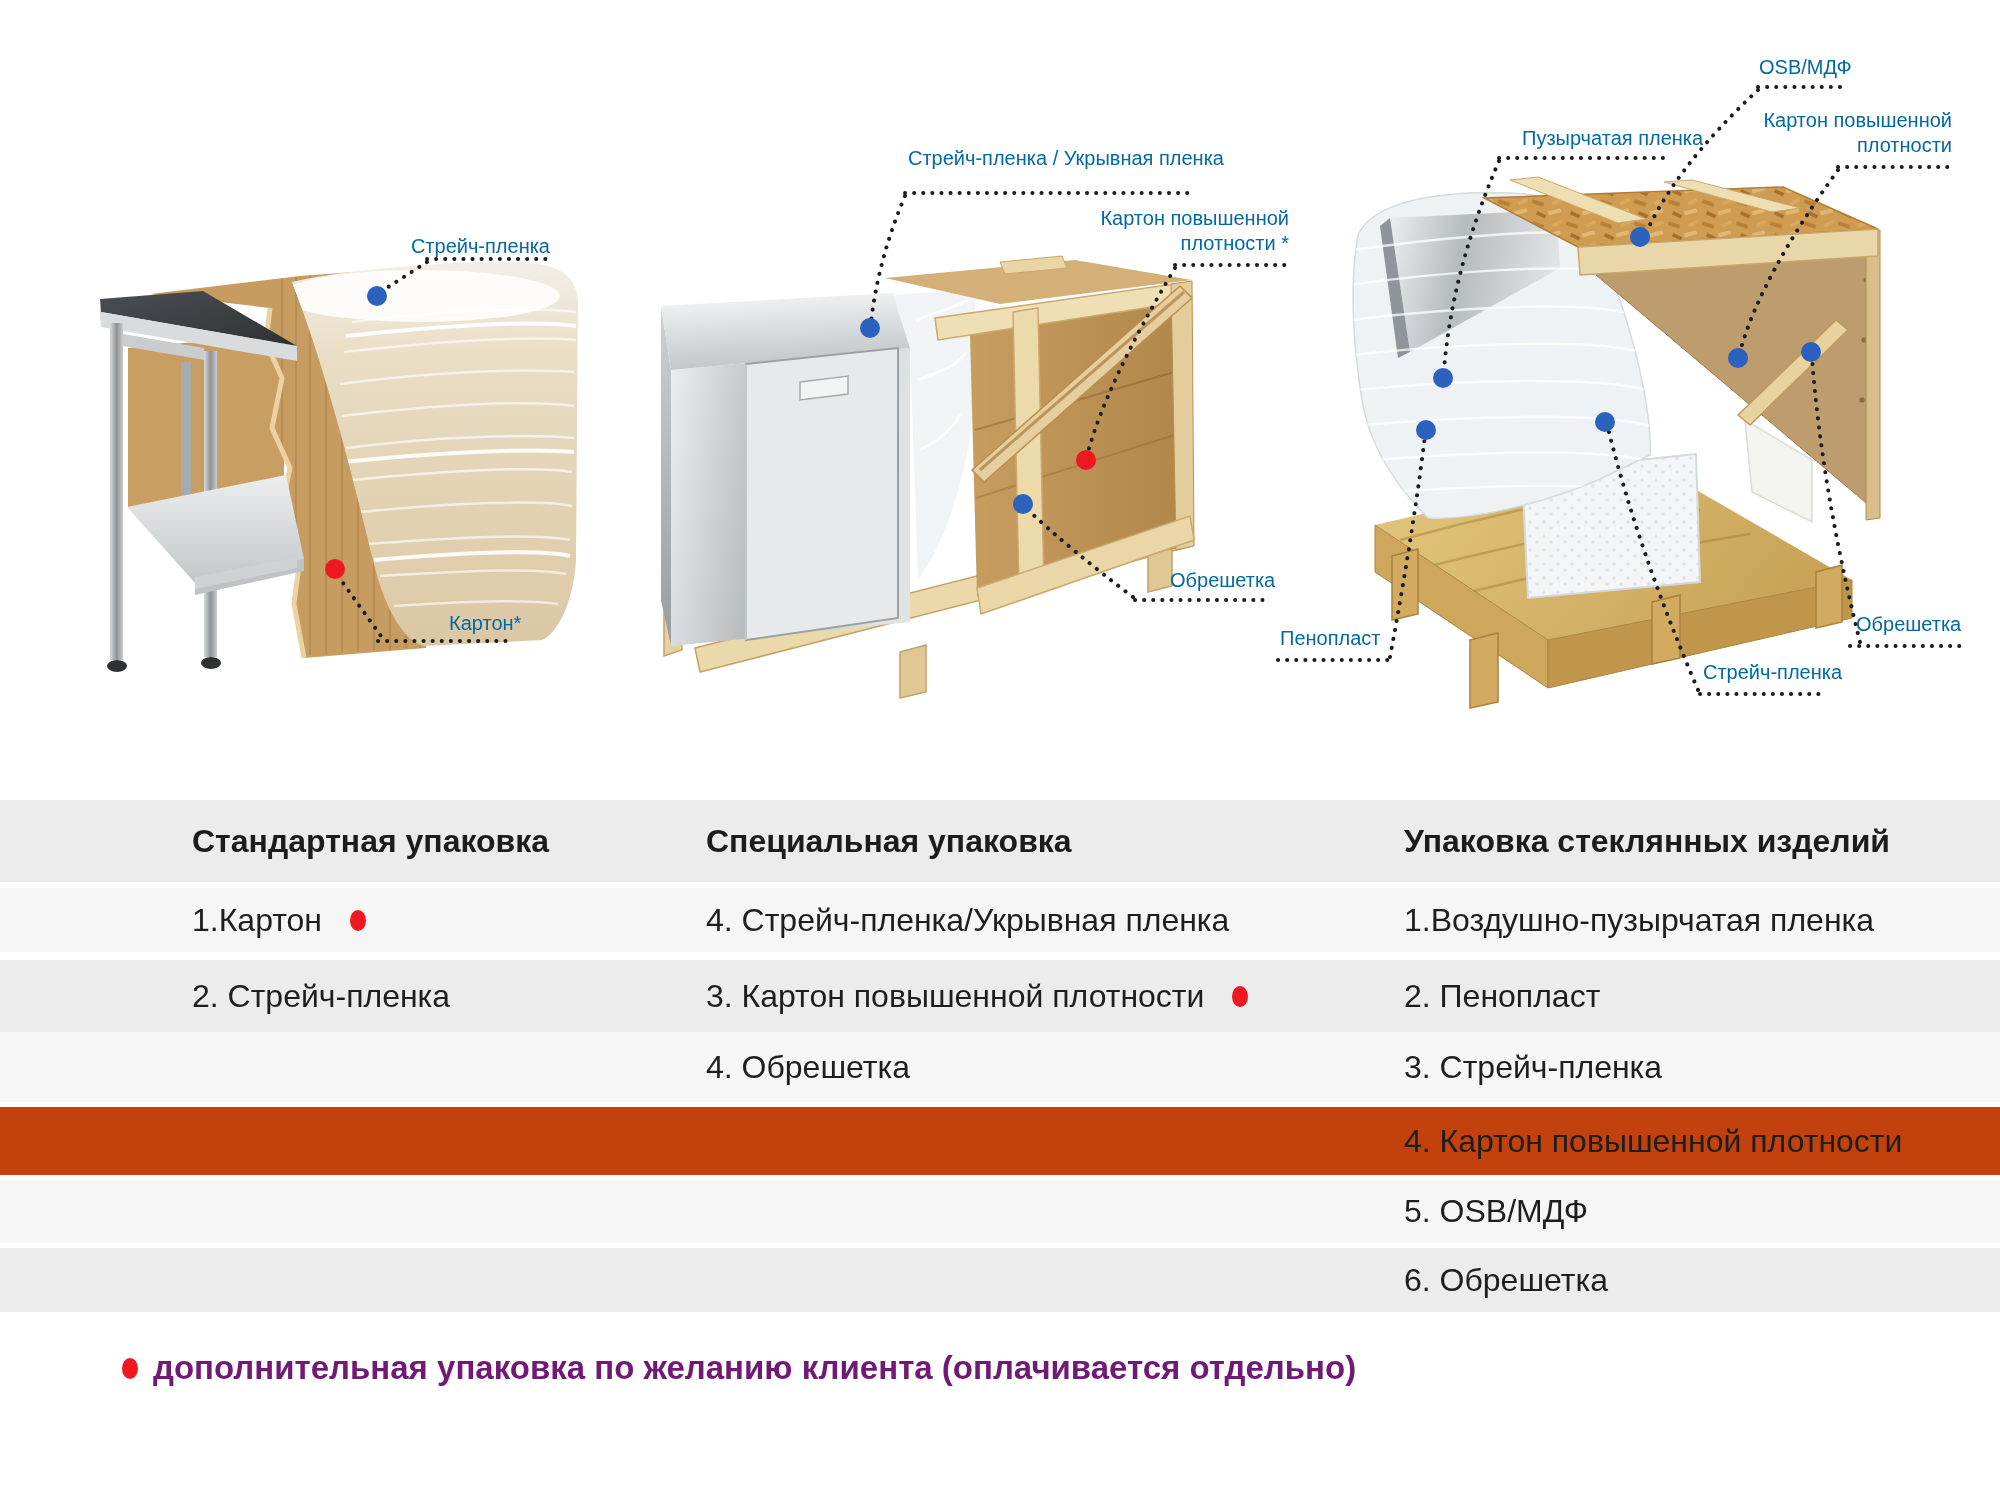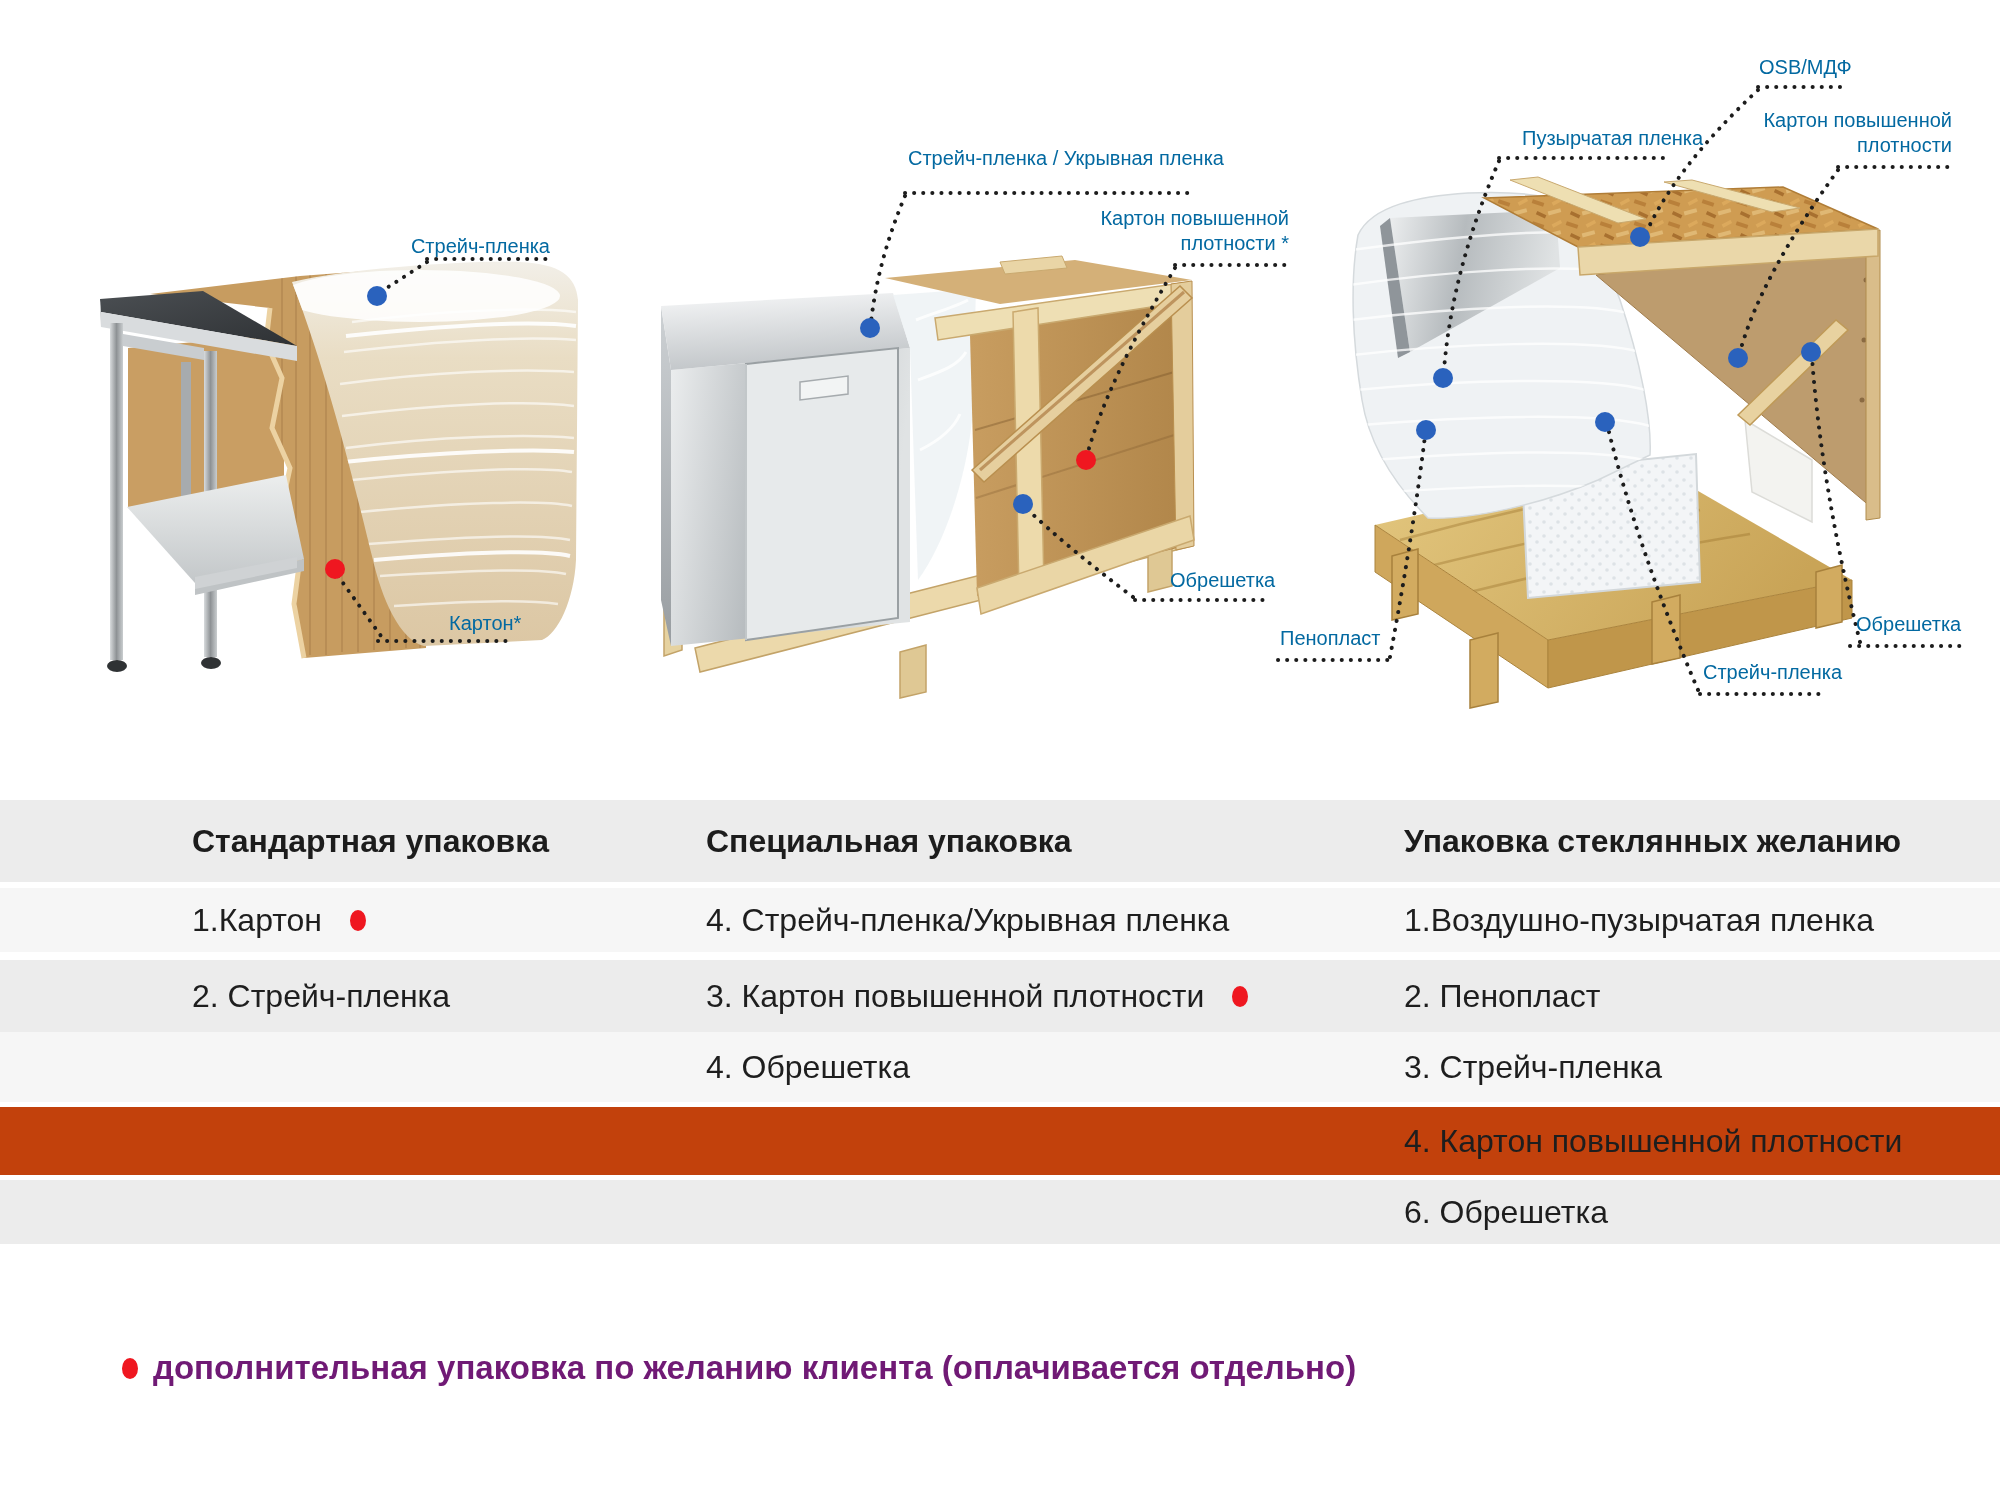--- a/index.html
+++ b/index.html
@@ -317,21 +317,21 @@
   <div class="pack-table">
 
     <div class="t-row t-head">
       <div class="cell c1">
           <span>Стандартная упаковка</span>
         </div>
       <div class="cell c2">
           <span>Специальная упаковка</span>
         </div>
       <div class="cell c3">
-          <span>Упаковка стеклянных желанию</span>
+          <span>Упаковка стеклянных изделий</span>
         </div>
     </div>
 
     <div class="t-row r1">
       <div class="cell c1">
           <span>1.Картон</span>
           <span class="paid-marker"></span>
         </div>
       <div class="cell c2">
           <span>4. Стрейч-пленка/Укрывная пленка</span>
@@ -371,20 +371,31 @@
           <span></span>
         </div>
       <div class="cell c2">
           <span></span>
         </div>
       <div class="cell c3">
           <span>4. Картон повышенной плотности</span>
         </div>
     </div>
 
+    <div class="t-row r5">
+      <div class="cell c1">
+          <span></span>
+        </div>
+      <div class="cell c2">
+          <span></span>
+        </div>
+      <div class="cell c3">
+          <span>5. OSB/МДФ</span>
+        </div>
+    </div>
 
     <div class="t-row r6">
       <div class="cell c1">
           <span></span>
         </div>
       <div class="cell c2">
           <span></span>
         </div>
       <div class="cell c3">
           <span>6. Обрешетка</span>

